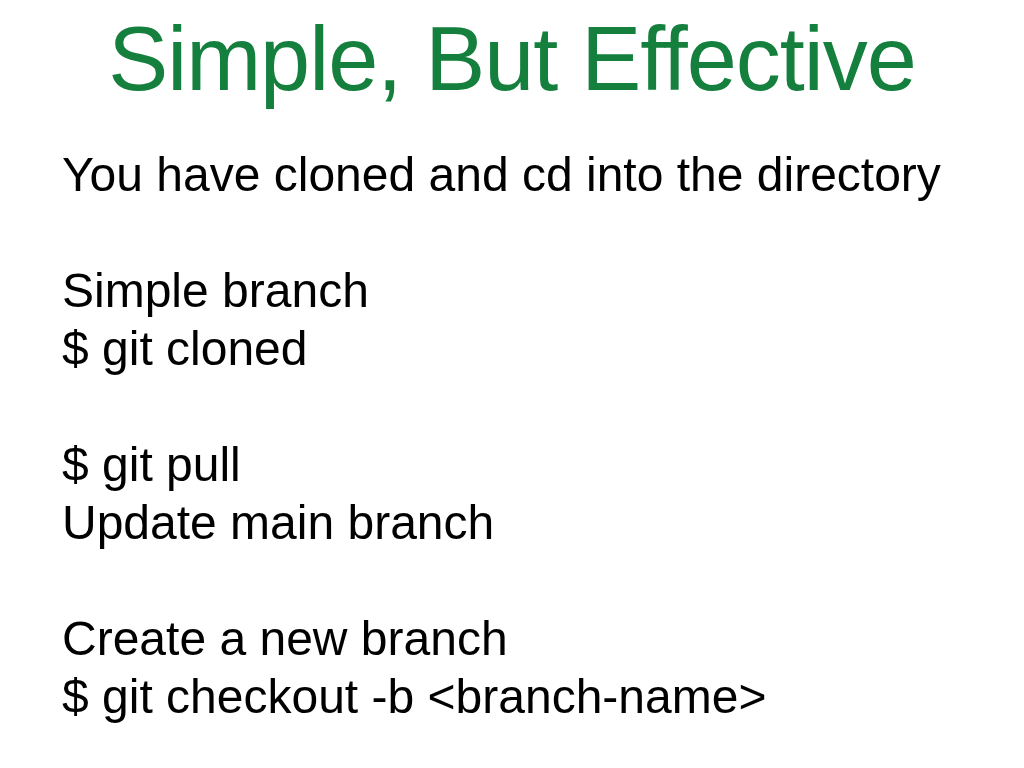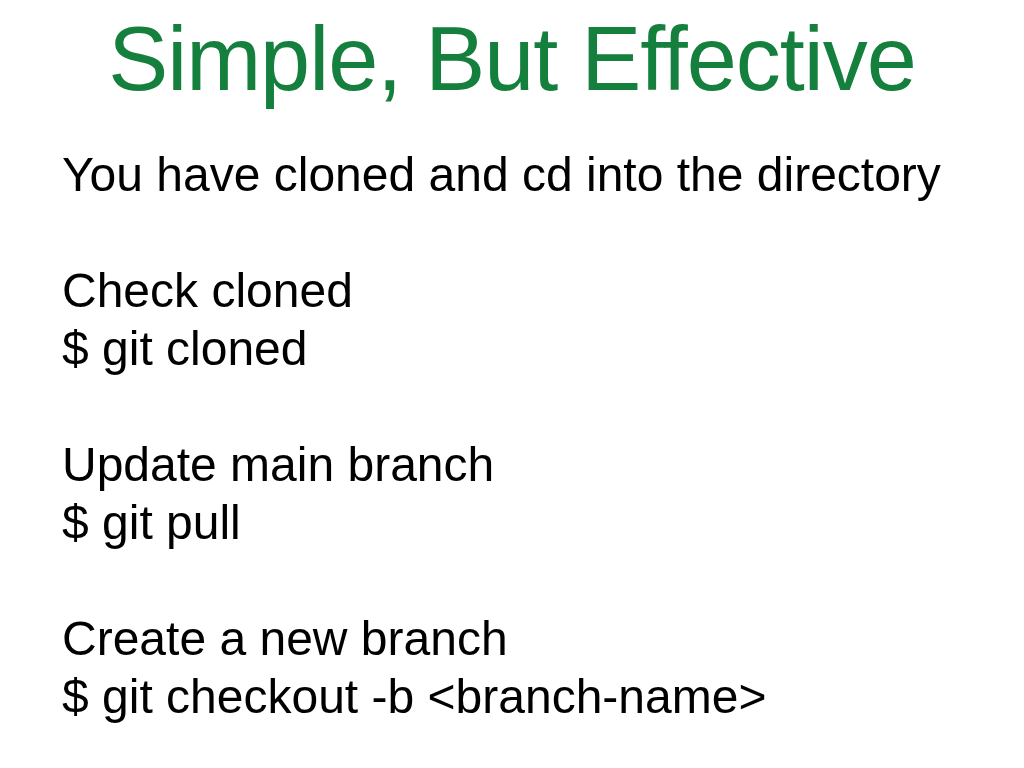--- a/index.html
+++ b/index.html
@@ -48,23 +48,23 @@
 </head>
 <body>
 
 <div class="slide" style="background-color: rgb(255, 255, 255);">
 
   <div class="slide-title" style="color: #15803d;">Simple, But Effective</div>
 
   <div class="slide-body" style="color: rgb(0, 0, 0);">
     <div class="body-line">You have cloned and cd into the directory</div>
     <div class="body-line"></div>
-    <div class="body-line">Check cloned</div>
+    <div class="body-line">Simple branch</div>
     <div class="body-line">$ git cloned</div>
     <div class="body-line"></div>
+    <div class="body-line">$ git pull</div>
     <div class="body-line">Update main branch</div>
-    <div class="body-line">$ git pull</div>
     <div class="body-line"></div>
     <div class="body-line">Create a new branch</div>
     <div class="body-line">$ git checkout -b &lt;branch-name&gt;</div>
   </div>
 
 </div>
 
 </body></html>

